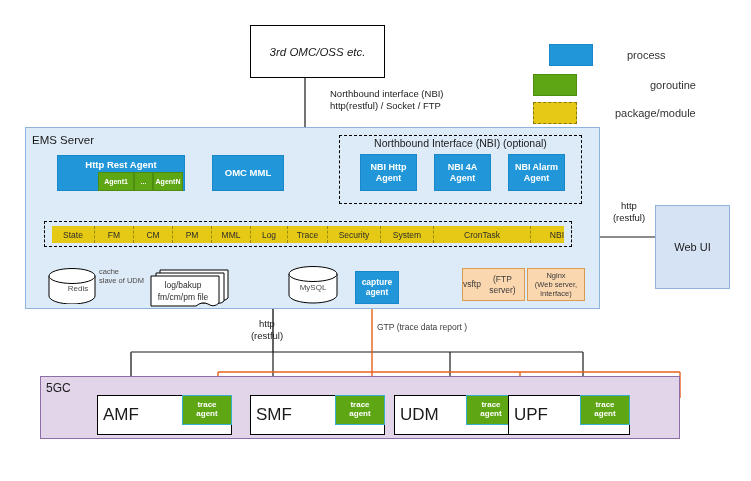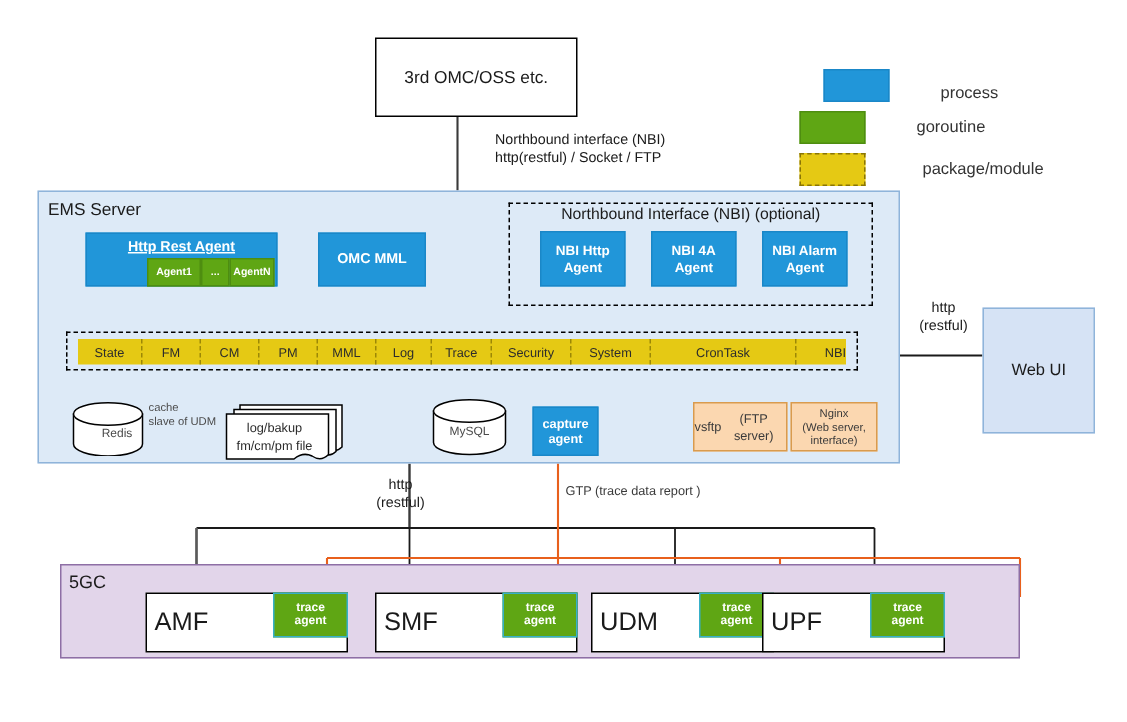--- a/index.html
+++ b/index.html
@@ -21,20 +21,21 @@
   .abs { position: absolute; box-sizing: border-box; }
 
   .plain-box {
     border: 1px solid #000;
     background: #ffffff;
     display: flex;
     align-items: center;
     justify-content: center;
     font-size: 11.5px;
     color: #1a1a1a;
+    font-style: italic;
   }
 
   .ems-box {
     background: #ddeaf7;
     border: 1px solid #8fb4da;
   }
   .ems-label {
     font-size: 11.5px;
     color: #1a1a1a;
   }
@@ -249,39 +250,39 @@
   <div class="abs plain-box" style="left:250px; top:25px; width:135px; height:53px;">
     <span>3rd OMC/OSS etc.</span>
   </div>
 
   <div class="abs edge-label" style="left:330px; top:88px;">
     <div>Northbound interface (NBI)</div>
     <div>http(restful) / Socket / FTP</div>
   </div>
 
   <div class="abs" style="left:533px; top:42px; width:215px;">
-    <div style="display:flex; align-items:flex-end; height:26px;padding-left:16px;">
+    <div style="display:flex; align-items:center; height:26px;padding-left:16px;">
       <span class="legend-swatch-process" style="display:inline-block; width:42px; height:20px;"></span>
       <span class="legend-text" style="margin-left:34px;">process</span>
     </div>
-    <div style="display:flex; align-items:center; height:27px; margin-top:3px;">
+    <div style="display:flex; align-items:center; height:27px; margin-top:3px;gap:39px;">
       <span class="legend-swatch-goroutine" style="display:inline-block; width:42px; height:20px;"></span>
       <span class="legend-text" style="margin-left:34px;">goroutine</span>
     </div>
     <div style="display:flex; align-items:center; height:27px; margin-top:1px;">
       <span class="legend-swatch-package" style="display:inline-block; width:42px; height:20px;"></span>
       <span class="legend-text" style="margin-left:38px;">package/module</span>
     </div>
   </div>
 
   <div class="abs ems-box" style="left:25px; top:127px; width:575px; height:182px;"></div>
 
   <div class="abs ems-label" style="left:32px; top:134px;">EMS Server</div>
 
-  <div class="abs proc big" style="left:57px; top:155px; width:128px; height:36px; align-items:flex-start; padding-top:4px;text-decoration:underline;">
+  <div class="abs proc big" style="left:57px; top:155px; width:128px; height:36px; align-items:flex-start; padding-top:4px;">
     <span>Http Rest Agent</span>
   </div>
   <div class="abs" style="left:98px; top:172px; width:85px; height:17px; display:flex;">
     <div class="goroutine" style="flex:0 0 34px; height:100%;">
       <span>Agent1</span>
     </div>
     <div class="goroutine" style="flex:0 0 17px; height:100%;">
       <span>...</span>
     </div>
     <div class="goroutine" style="flex:1 1 auto; height:100%;">

